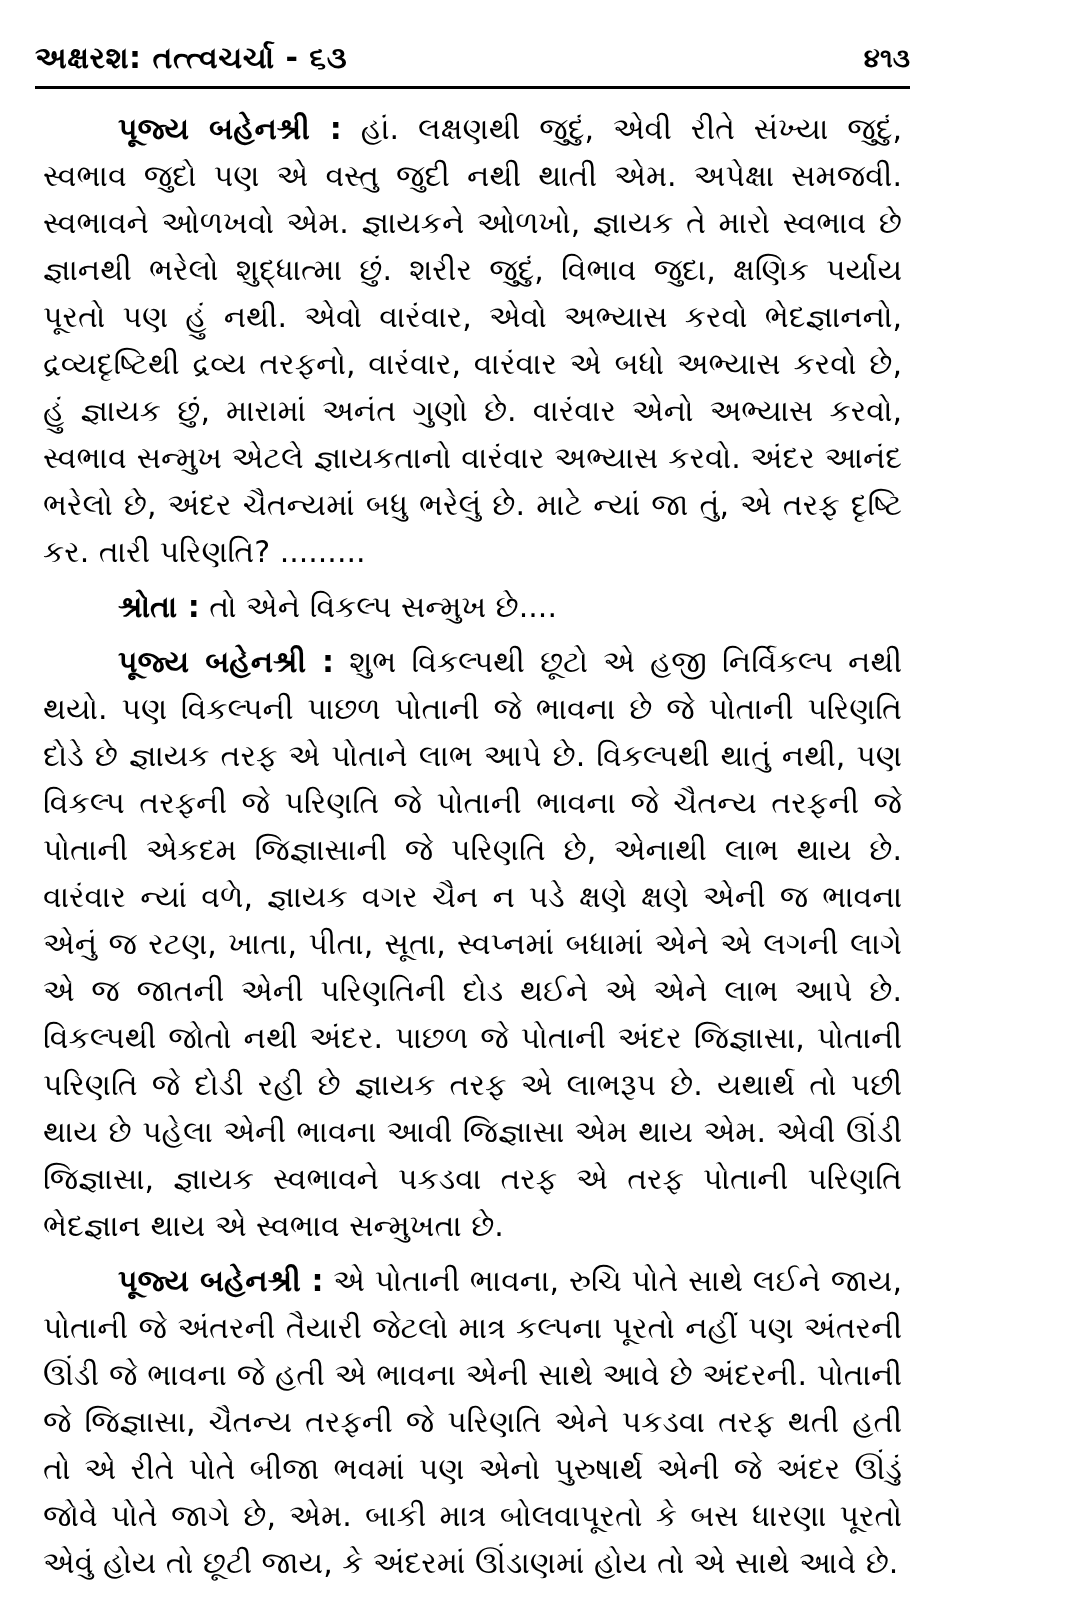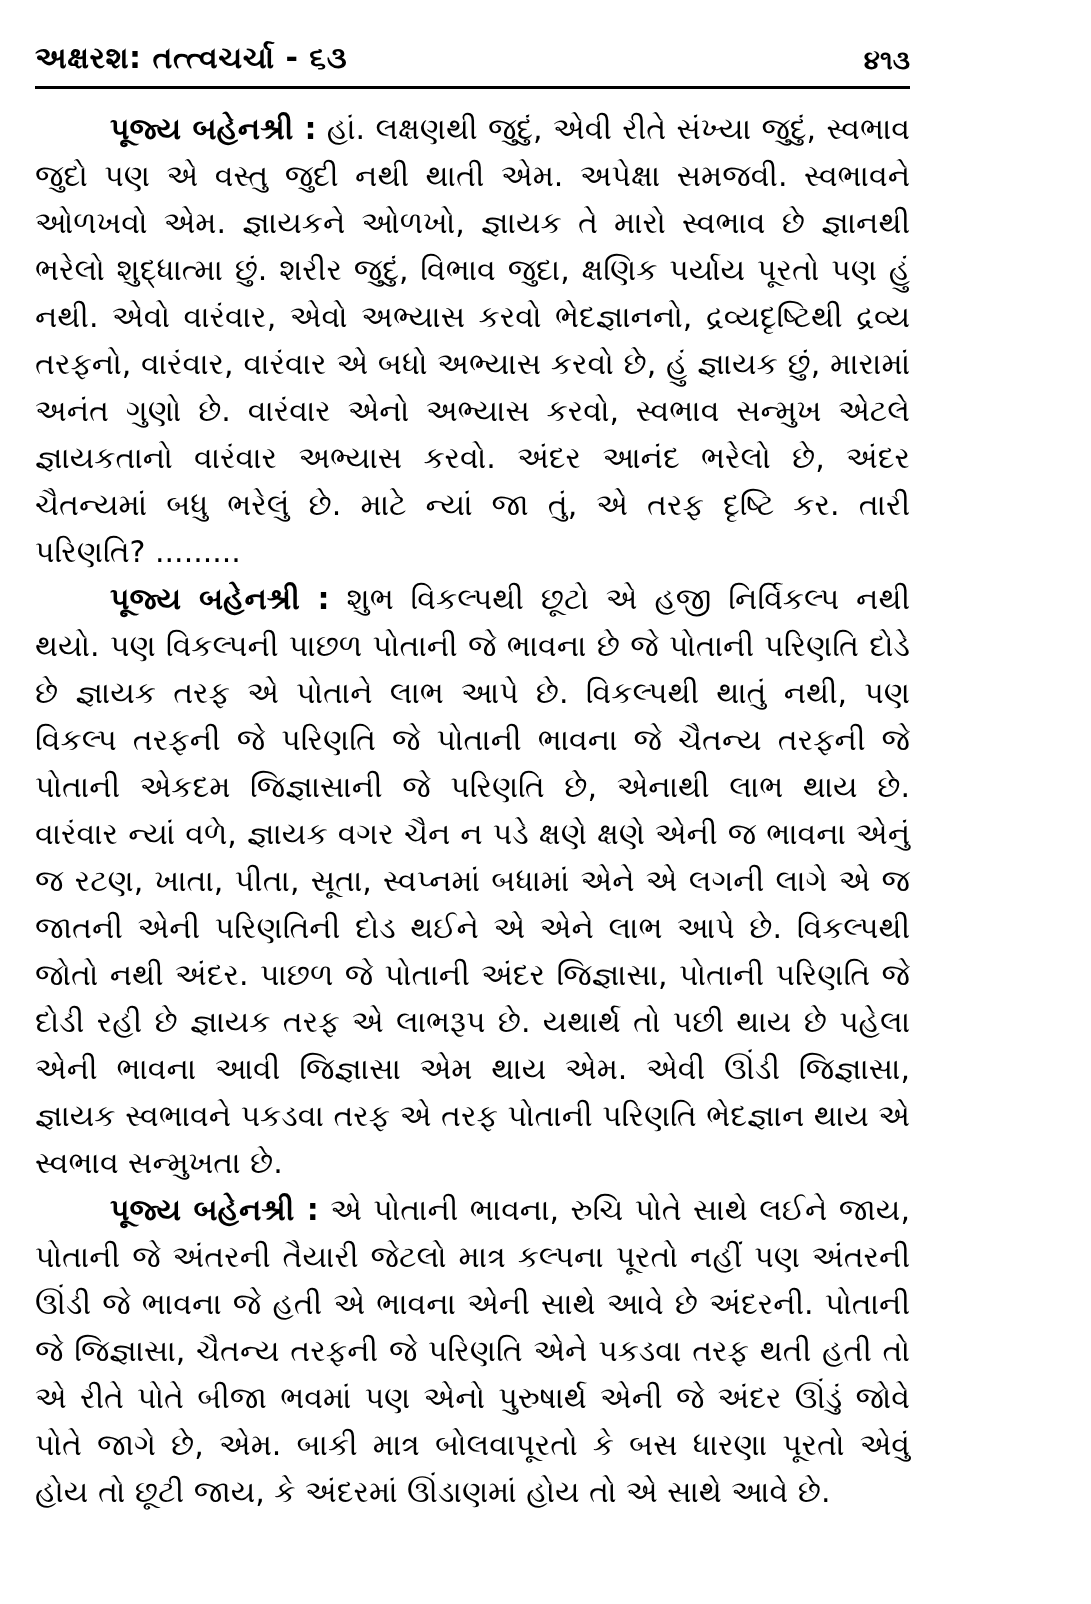--- a/index.html
+++ b/index.html
@@ -16,40 +16,40 @@
   }
   .content {
     box-sizing: border-box;
     width: 1091px;
     padding: 40px 181px 0 35px; 
   }
   
   .header {
     display: flex;
     justify-content: space-between;
-    align-items: flex-end;
+    align-items: center;
     gap: 11px;
   }
   .header-title {
     font-size: 30px;
     font-weight: bold;
     letter-spacing: 0.5px;
   }
   .header-page-num {
     font-size: 26px;
     font-weight: bold;
   }
   .rule {
     border-top: 3px solid #000000;
     margin-top: 10px;
     margin-bottom: 16px;
   }
   
   .body-text p.para {
-    margin: 0;
+    margin: 8px;
     font-size: 30px;
     line-height: 47px;
     text-align: justify;
     text-indent: 75px;
   }
   .speaker {
     font-weight: bold;
   }
 </style>
 </head>
@@ -61,20 +61,21 @@
     <span class="header-title">અક્ષરશ: તત્ત્વચર્ચા - ૬૩</span>
     <span class="header-page-num">૪૧૩</span>
   </div>
 
   <div class="rule"></div>
 
   <div class="body-text">
 
     <p class="para"><span class="speaker">પૂજ્ય બહેનશ્રી :</span> <span>હાં. લક્ષણથી જુદું, એવી રીતે સંખ્યા જુદું, સ્વભાવ જુદો પણ એ વસ્તુ જુદી નથી થાતી એમ. અપેક્ષા સમજવી. સ્વભાવને ઓળખવો એમ. જ્ઞાયકને ઓળખો, જ્ઞાયક તે મારો સ્વભાવ છે જ્ઞાનથી ભરેલો શુદ્ધાત્મા છું. શરીર જુદું, વિભાવ જુદા, ક્ષણિક પર્યાય પૂરતો પણ હું નથી. એવો વારંવાર, એવો અભ્યાસ કરવો ભેદજ્ઞાનનો, દ્રવ્યદૃષ્ટિથી દ્રવ્ય તરફનો, વારંવાર, વારંવાર એ બધો અભ્યાસ કરવો છે, હું જ્ઞાયક છું, મારામાં અનંત ગુણો છે. વારંવાર એનો અભ્યાસ કરવો, સ્વભાવ સન્મુખ એટલે જ્ઞાયકતાનો વારંવાર અભ્યાસ કરવો. અંદર આનંદ ભરેલો છે, અંદર ચૈતન્યમાં બધુ ભરેલું છે. માટે ન્યાં જા તું, એ તરફ દૃષ્ટિ કર. તારી પરિણતિ? .........</span></p>
 
+    <p class="para"><span class="speaker">શ્રોતા :</span> <span>તો એને વિકલ્પ સન્મુખ છે....</span></p>
 
     <p class="para"><span class="speaker">પૂજ્ય બહેનશ્રી :</span> <span>શુભ વિકલ્પથી છૂટો એ હજી નિર્વિકલ્પ નથી થયો. પણ વિકલ્પની પાછળ પોતાની જે ભાવના છે જે પોતાની પરિણતિ દોડે છે જ્ઞાયક તરફ એ પોતાને લાભ આપે છે. વિકલ્પથી થાતું નથી, પણ વિકલ્પ તરફની જે પરિણતિ જે પોતાની ભાવના જે ચૈતન્ય તરફની જે પોતાની એકદમ જિજ્ઞાસાની જે પરિણતિ છે, એનાથી લાભ થાય છે. વારંવાર ન્યાં વળે, જ્ઞાયક વગર ચૈન ન પડે ક્ષણે ક્ષણે એની જ ભાવના એનું જ રટણ, ખાતા, પીતા, સૂતા, સ્વપ્નમાં બધામાં એને એ લગની લાગે એ જ જાતની એની પરિણતિની દોડ થઈને એ એને લાભ આપે છે. વિકલ્પથી જોતો નથી અંદર. પાછળ જે પોતાની અંદર જિજ્ઞાસા, પોતાની પરિણતિ જે દોડી રહી છે જ્ઞાયક તરફ એ લાભરૂપ છે. યથાર્થ તો પછી થાય છે પહેલા એની ભાવના આવી જિજ્ઞાસા એમ થાય એમ. એવી ઊંડી જિજ્ઞાસા, જ્ઞાયક સ્વભાવને પકડવા તરફ એ તરફ પોતાની પરિણતિ ભેદજ્ઞાન થાય એ સ્વભાવ સન્મુખતા છે.</span></p>
 
 
     <p class="para"><span class="speaker">પૂજ્ય બહેનશ્રી :</span> <span>એ પોતાની ભાવના, રુચિ પોતે સાથે લઈને જાય, પોતાની જે અંતરની તૈયારી જેટલો માત્ર કલ્પના પૂરતો નહીં પણ અંતરની ઊંડી જે ભાવના જે હતી એ ભાવના એની સાથે આવે છે અંદરની. પોતાની જે જિજ્ઞાસા, ચૈતન્ય તરફની જે પરિણતિ એને પકડવા તરફ થતી હતી તો એ રીતે પોતે બીજા ભવમાં પણ એનો પુરુષાર્થ એની જે અંદર ઊંડું જોવે પોતે જાગે છે, એમ. બાકી માત્ર બોલવાપૂરતો કે બસ ધારણા પૂરતો એવું હોય તો છૂટી જાય, કે અંદરમાં ઊંડાણમાં હોય તો એ સાથે આવે છે.</span></p>
 
   </div>
 
 </div>
 

